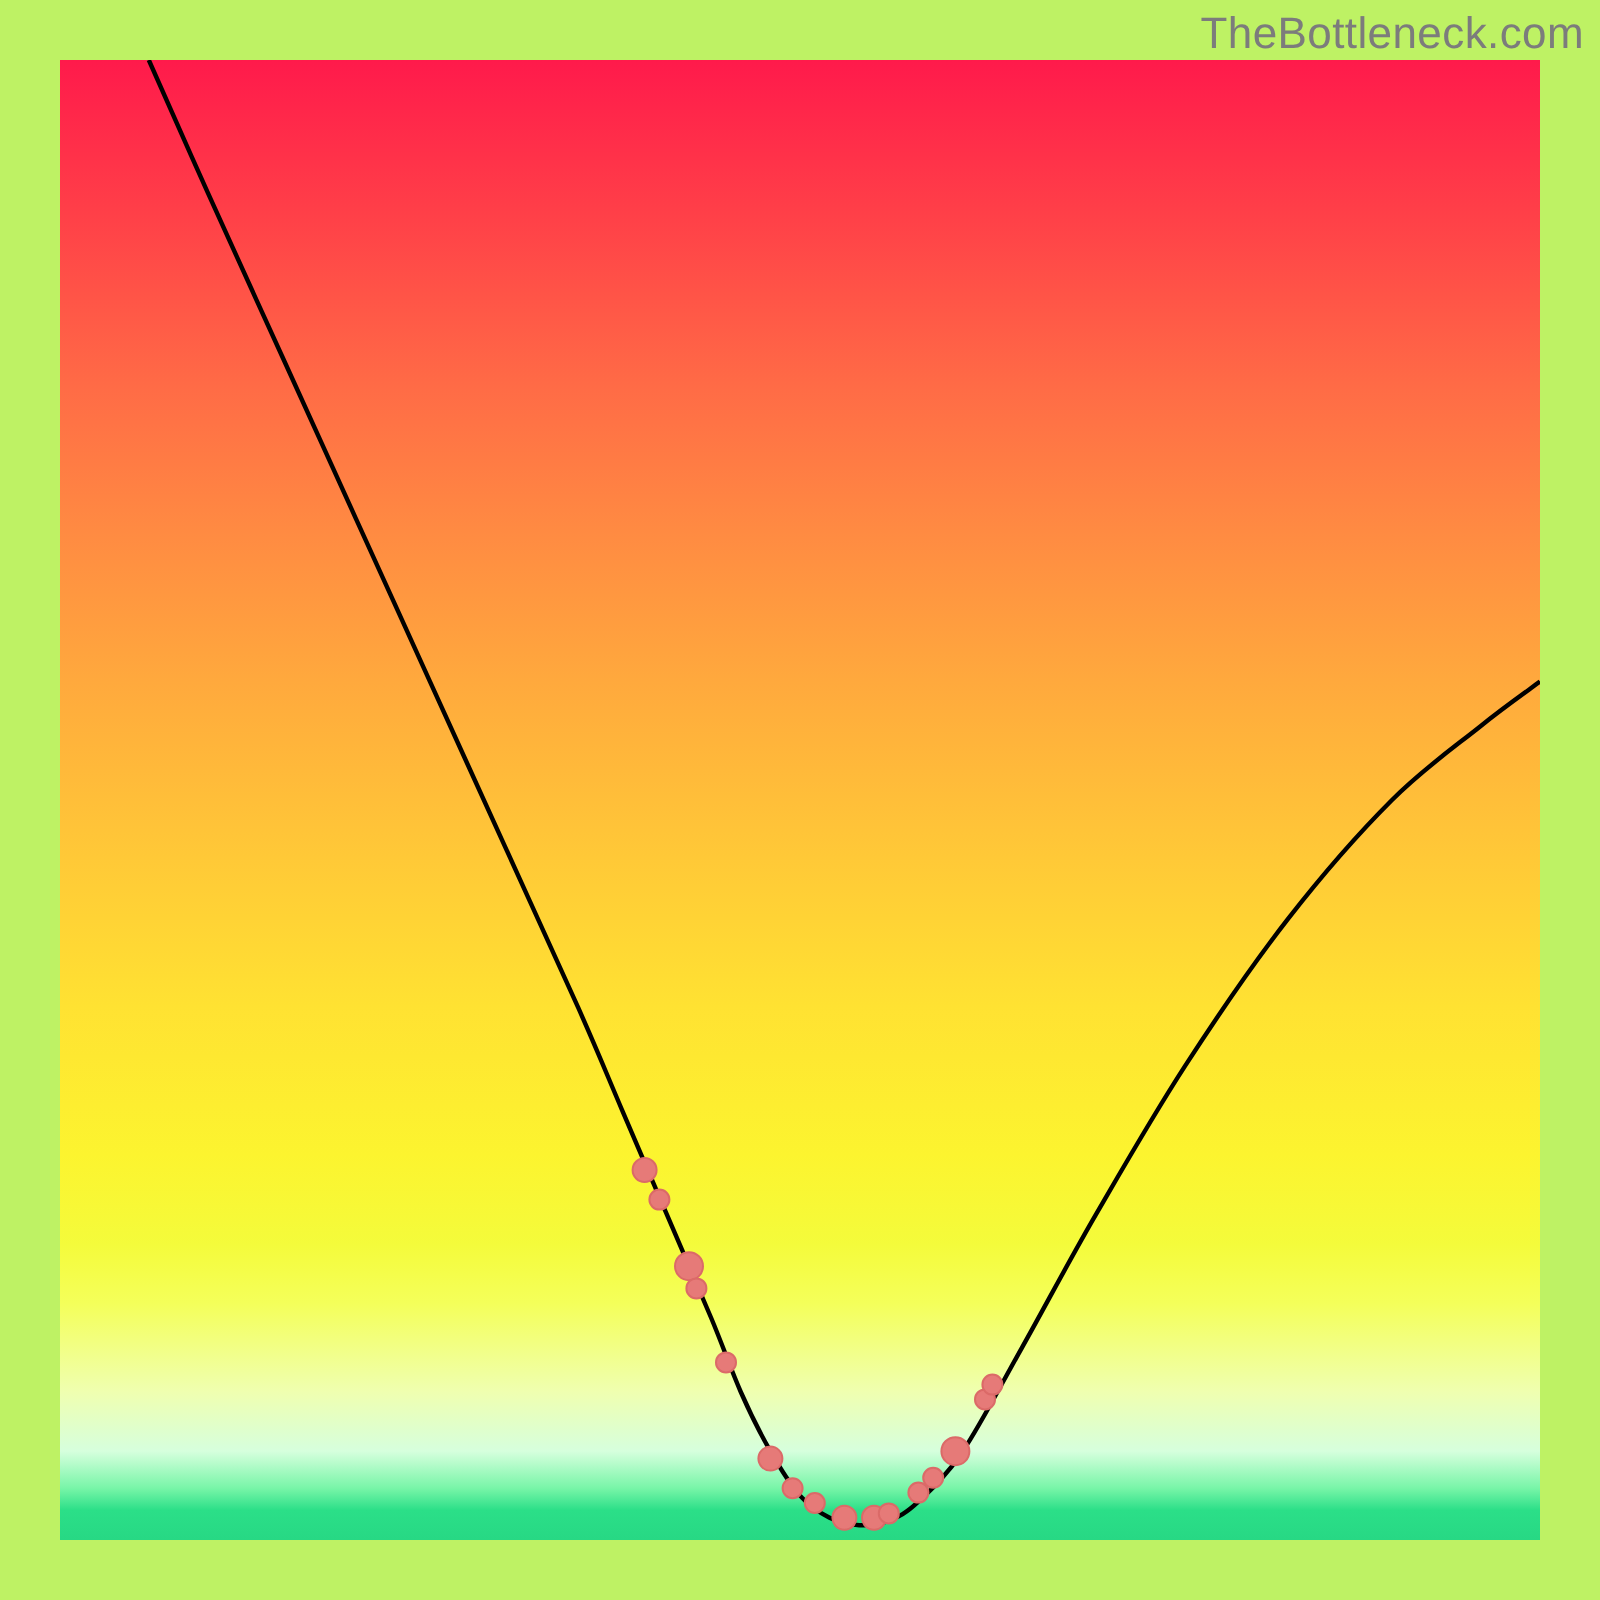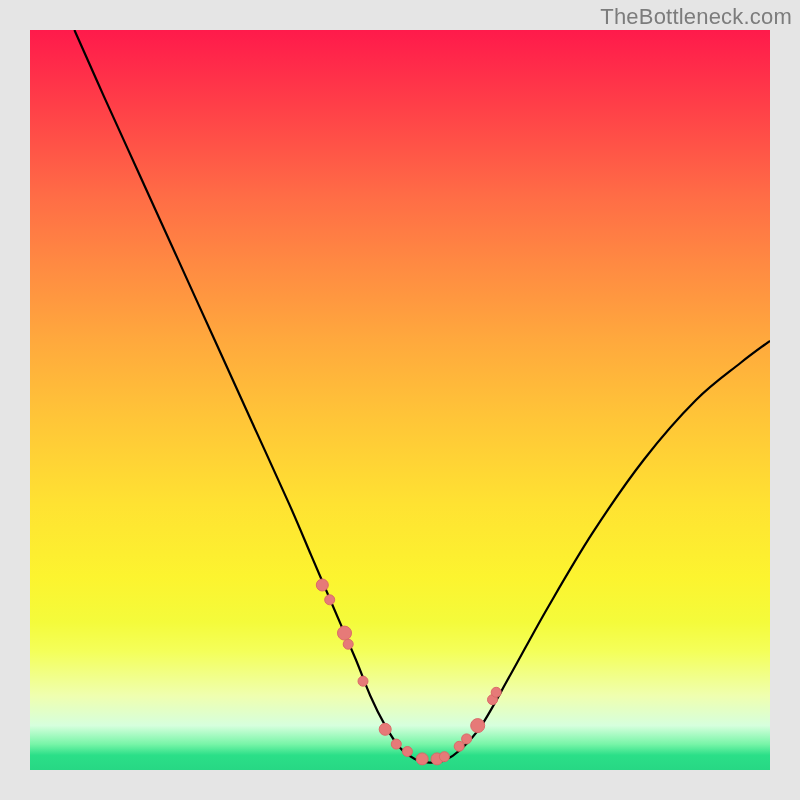--- a/index.html
+++ b/index.html
@@ -8,21 +8,21 @@
     width: 800px;
     height: 800px;
     overflow: hidden;
     background: #000;
     font-family: Arial, Helvetica, sans-serif;
   }
   .frame {
     position: absolute;
     width: 800px;
     height: 800px;
-    background: #e5e5e5;
+    background: #bef264;
   }
   .plot-area {
     position: absolute;
     left: 30px;
     top: 30px;
     width: 740px;
     height: 740px;
     background: linear-gradient(to bottom,
       #ff1a4b 0%,
       #ff3e48 10%,

